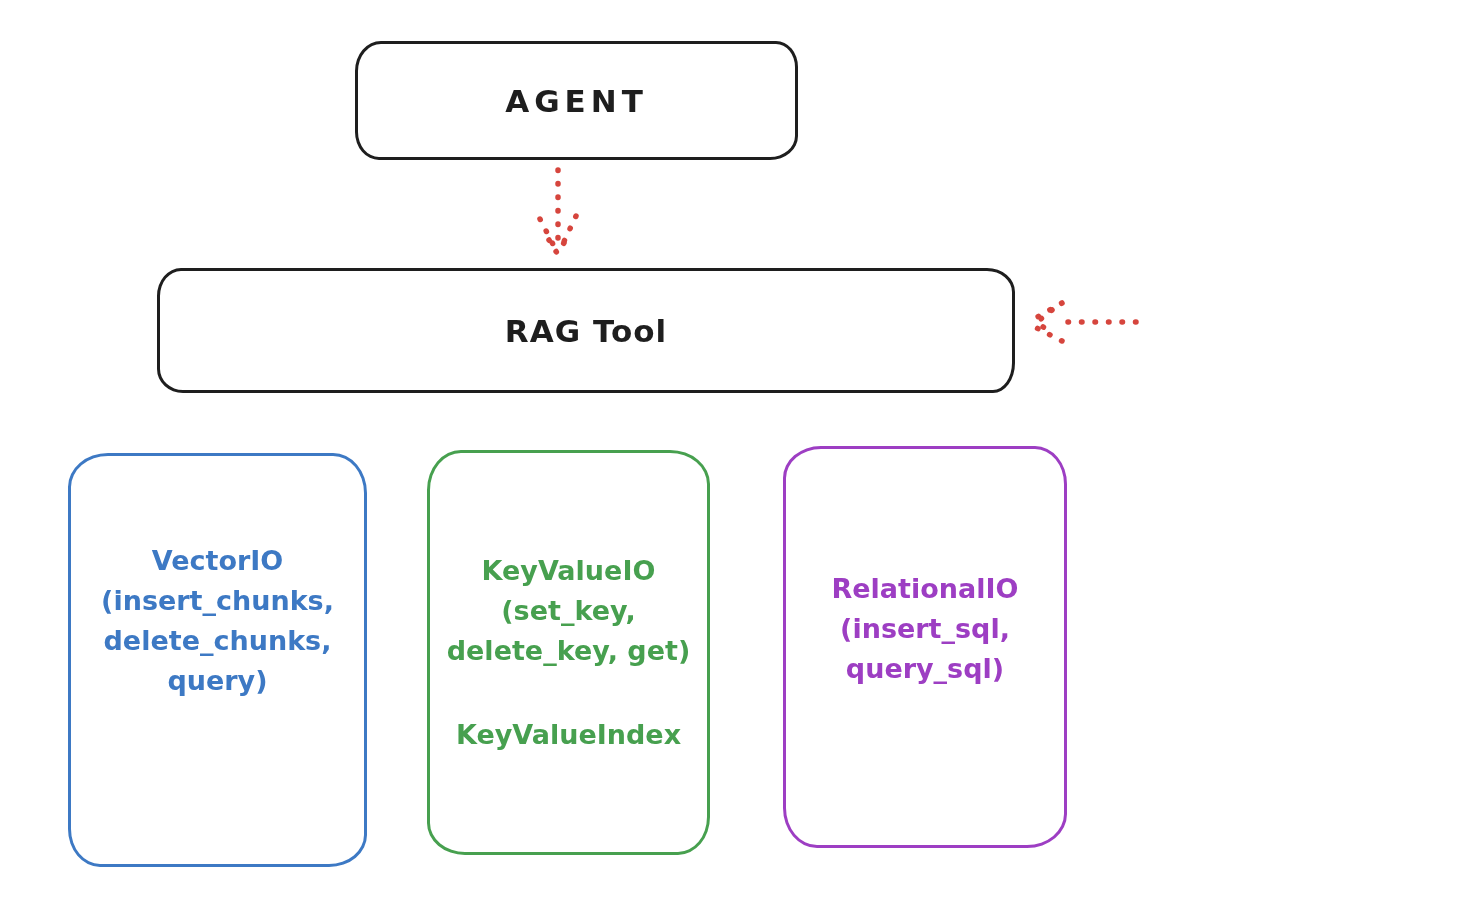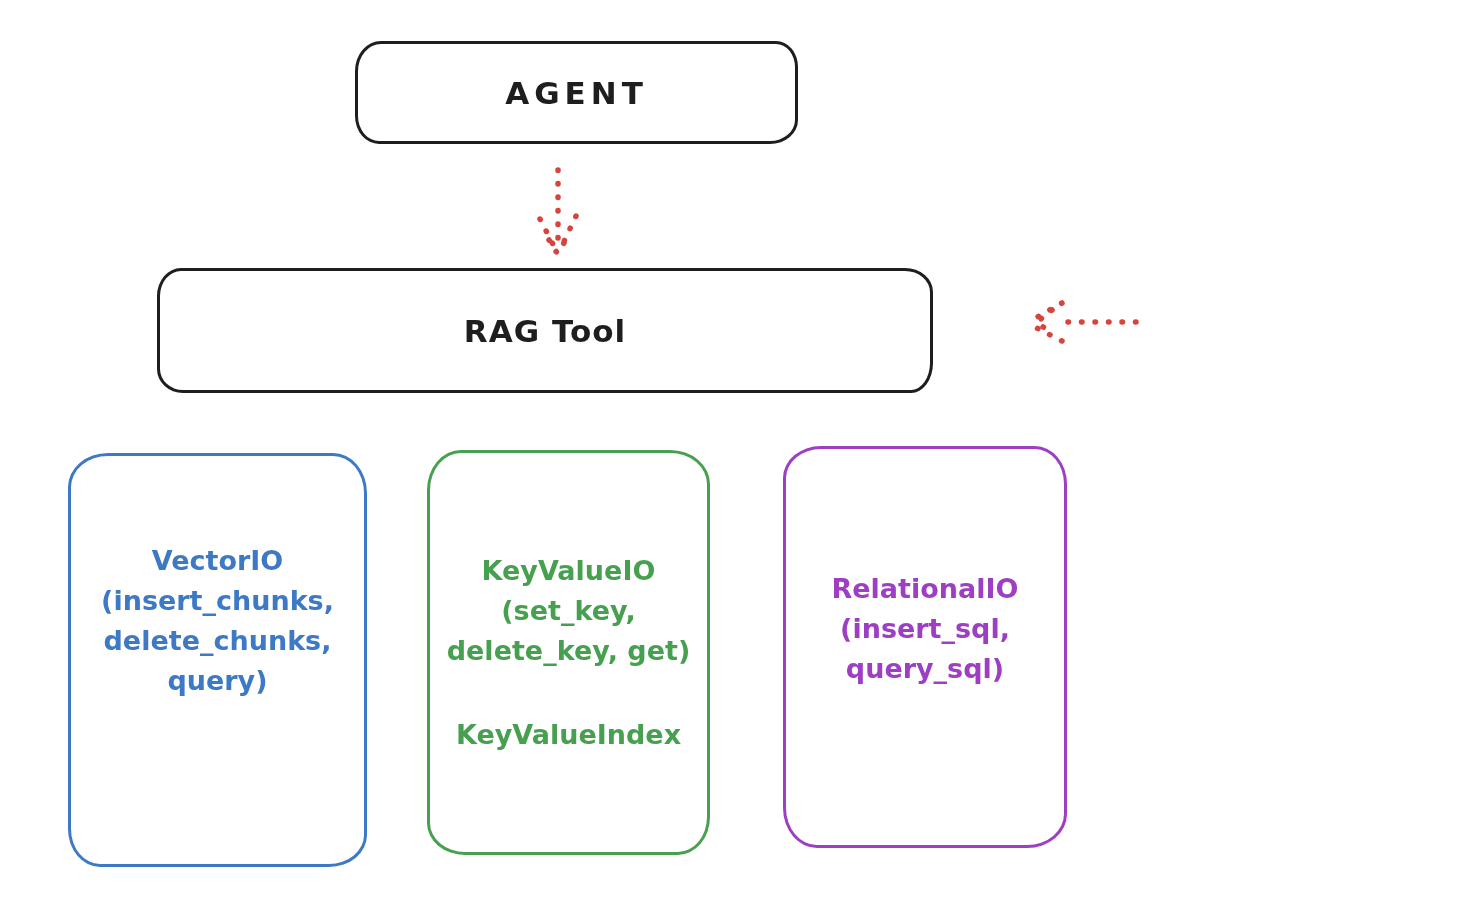--- a/index.html
+++ b/index.html
@@ -36,26 +36,26 @@
     background: #ffffff;
     display: flex;
     align-items: center;
     justify-content: center;
     color: #1e1e1e;
     font-weight: bold;
     font-size: 31px;
     box-sizing: border-box;
   }
   .node-agent {
-    left: 355px; top: 41px; width: 443px; height: 103px;
+    left: 355px; top: 41px; width: 443px; height: 119px;
     border-radius: 26px 22px 28px 24px / 30px 26px 24px 28px;
     letter-spacing: 5px;
   }
   .node-rag {
-    left: 157px; top: 268px; width: 776px; height: 125px;
+    left: 157px; top: 268px; width: 858px; height: 125px;
     border-radius: 24px 28px 22px 26px / 28px 24px 30px 24px;
     letter-spacing: 1px;
   }
   
   .card {
     position: absolute;
     background: #ffffff;
     box-sizing: border-box;
     display: flex;
     flex-direction: column;

